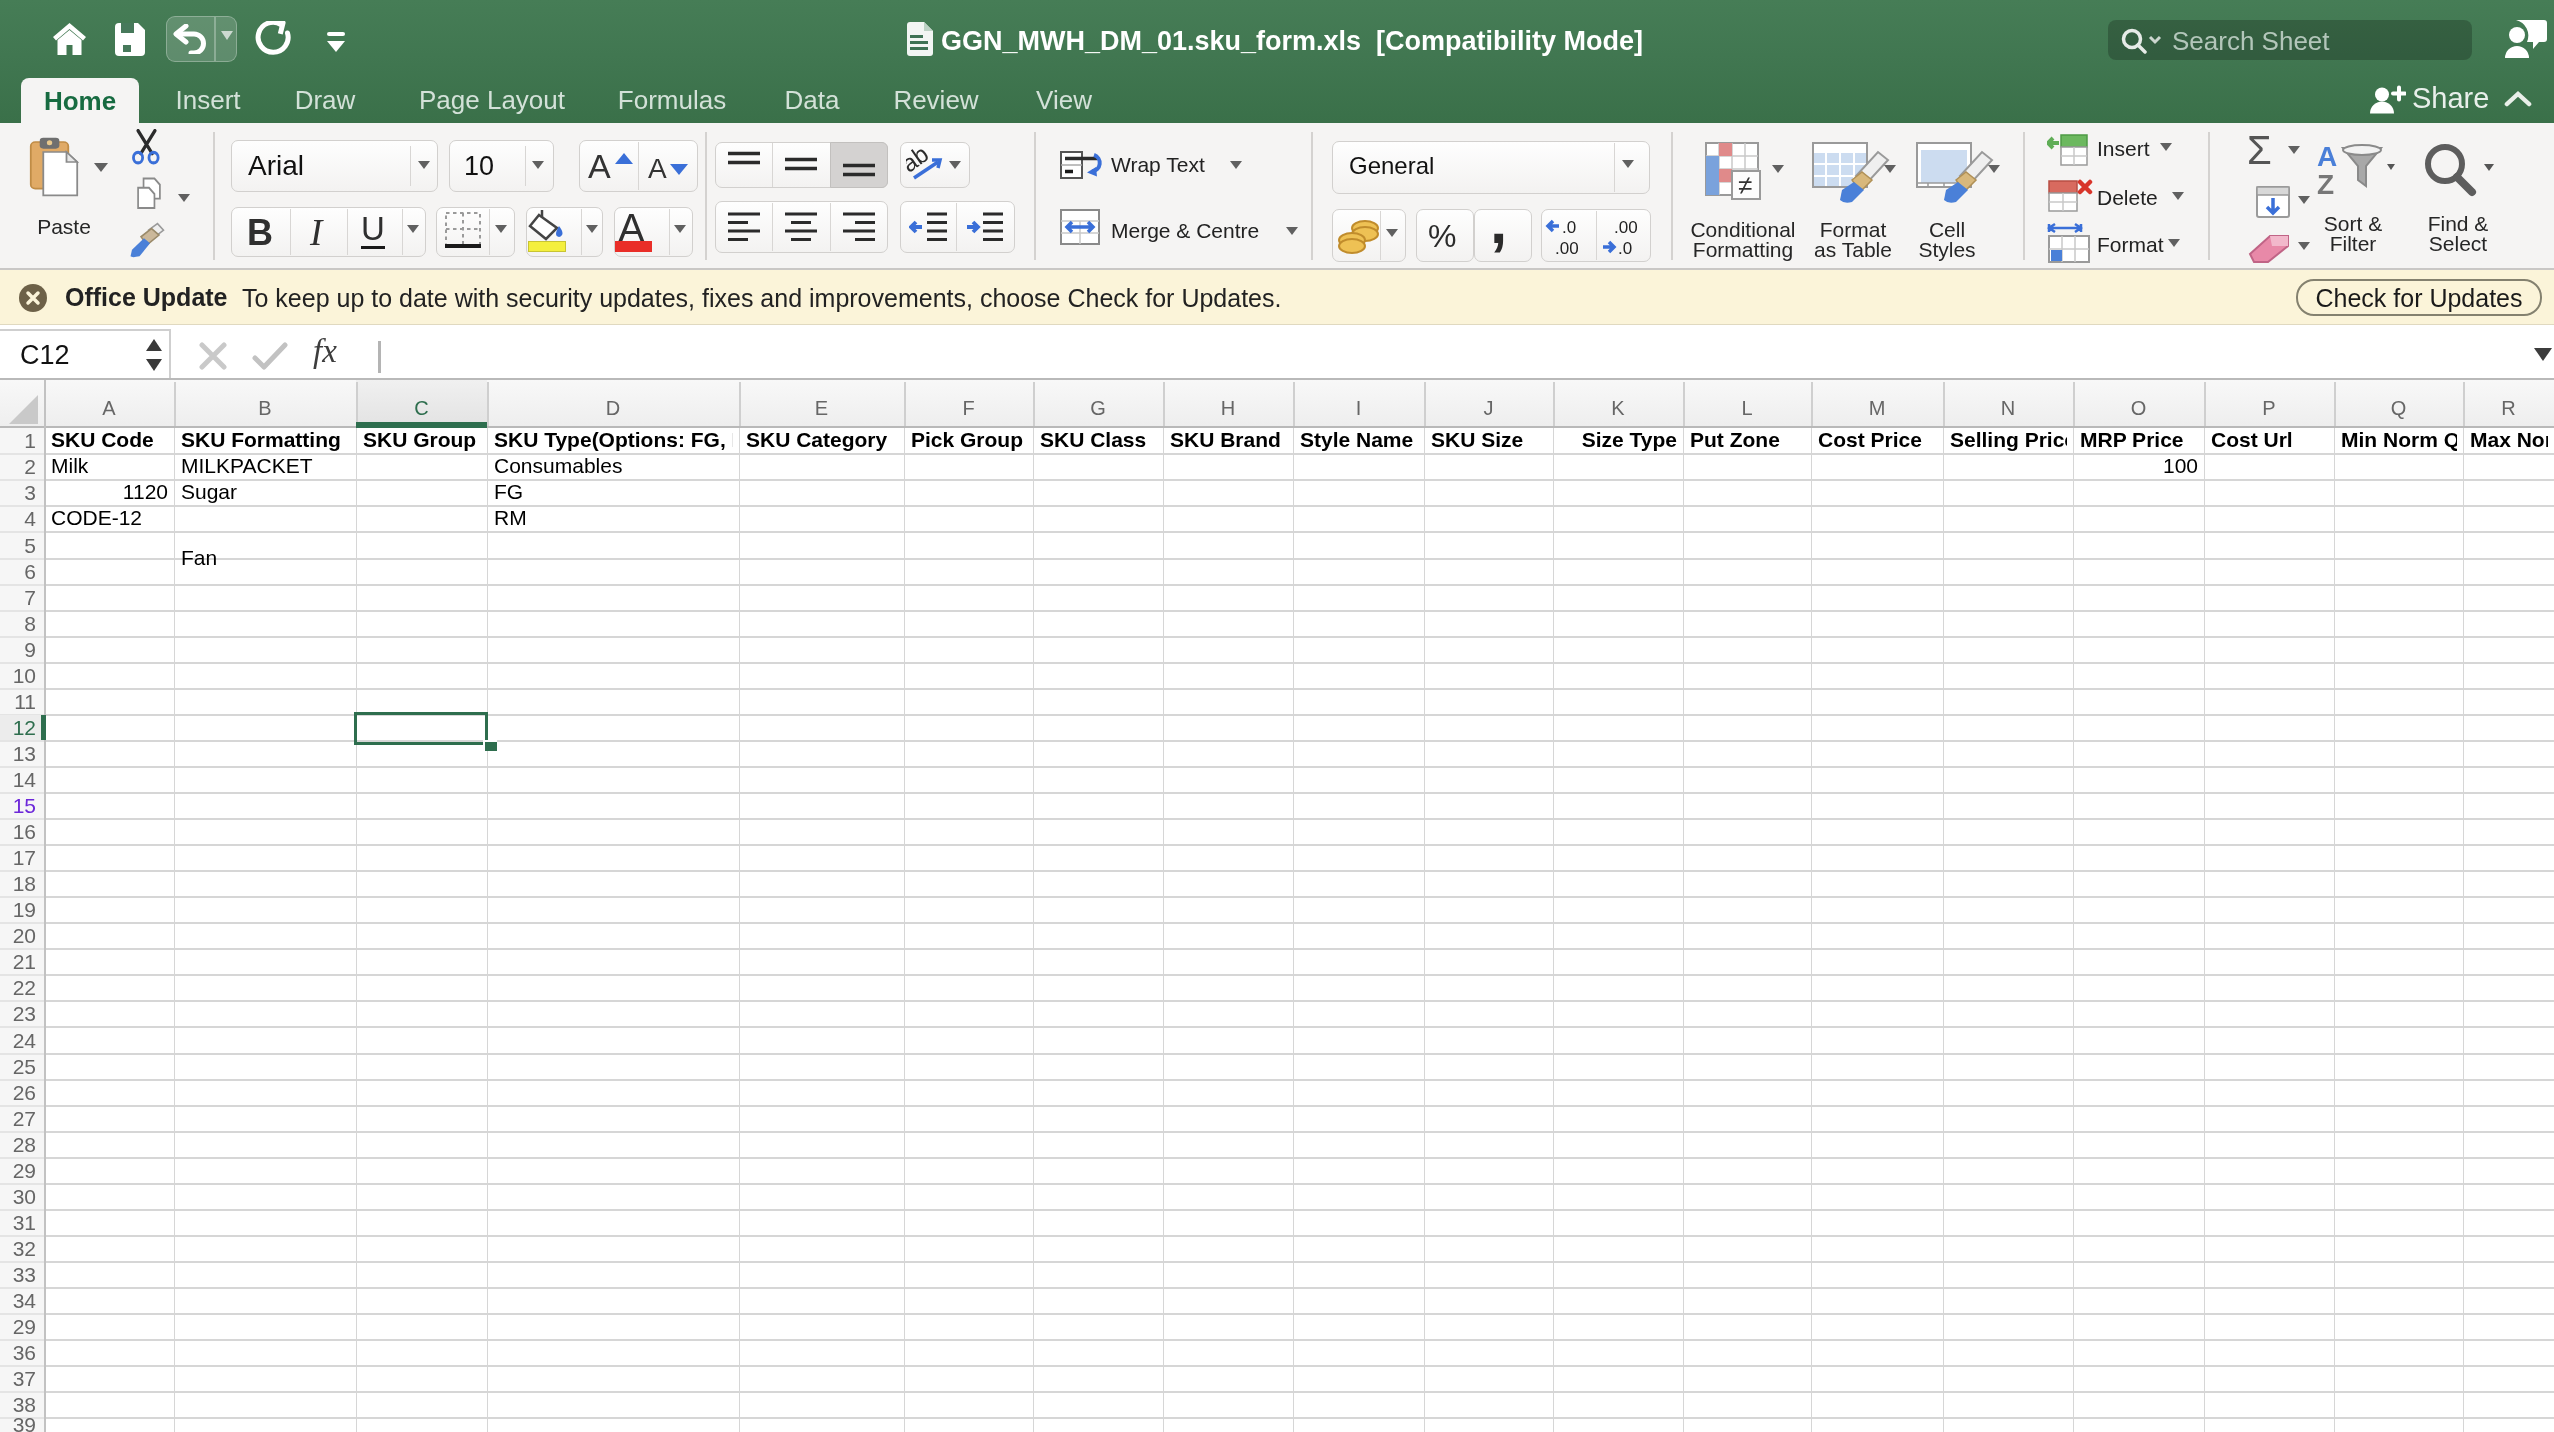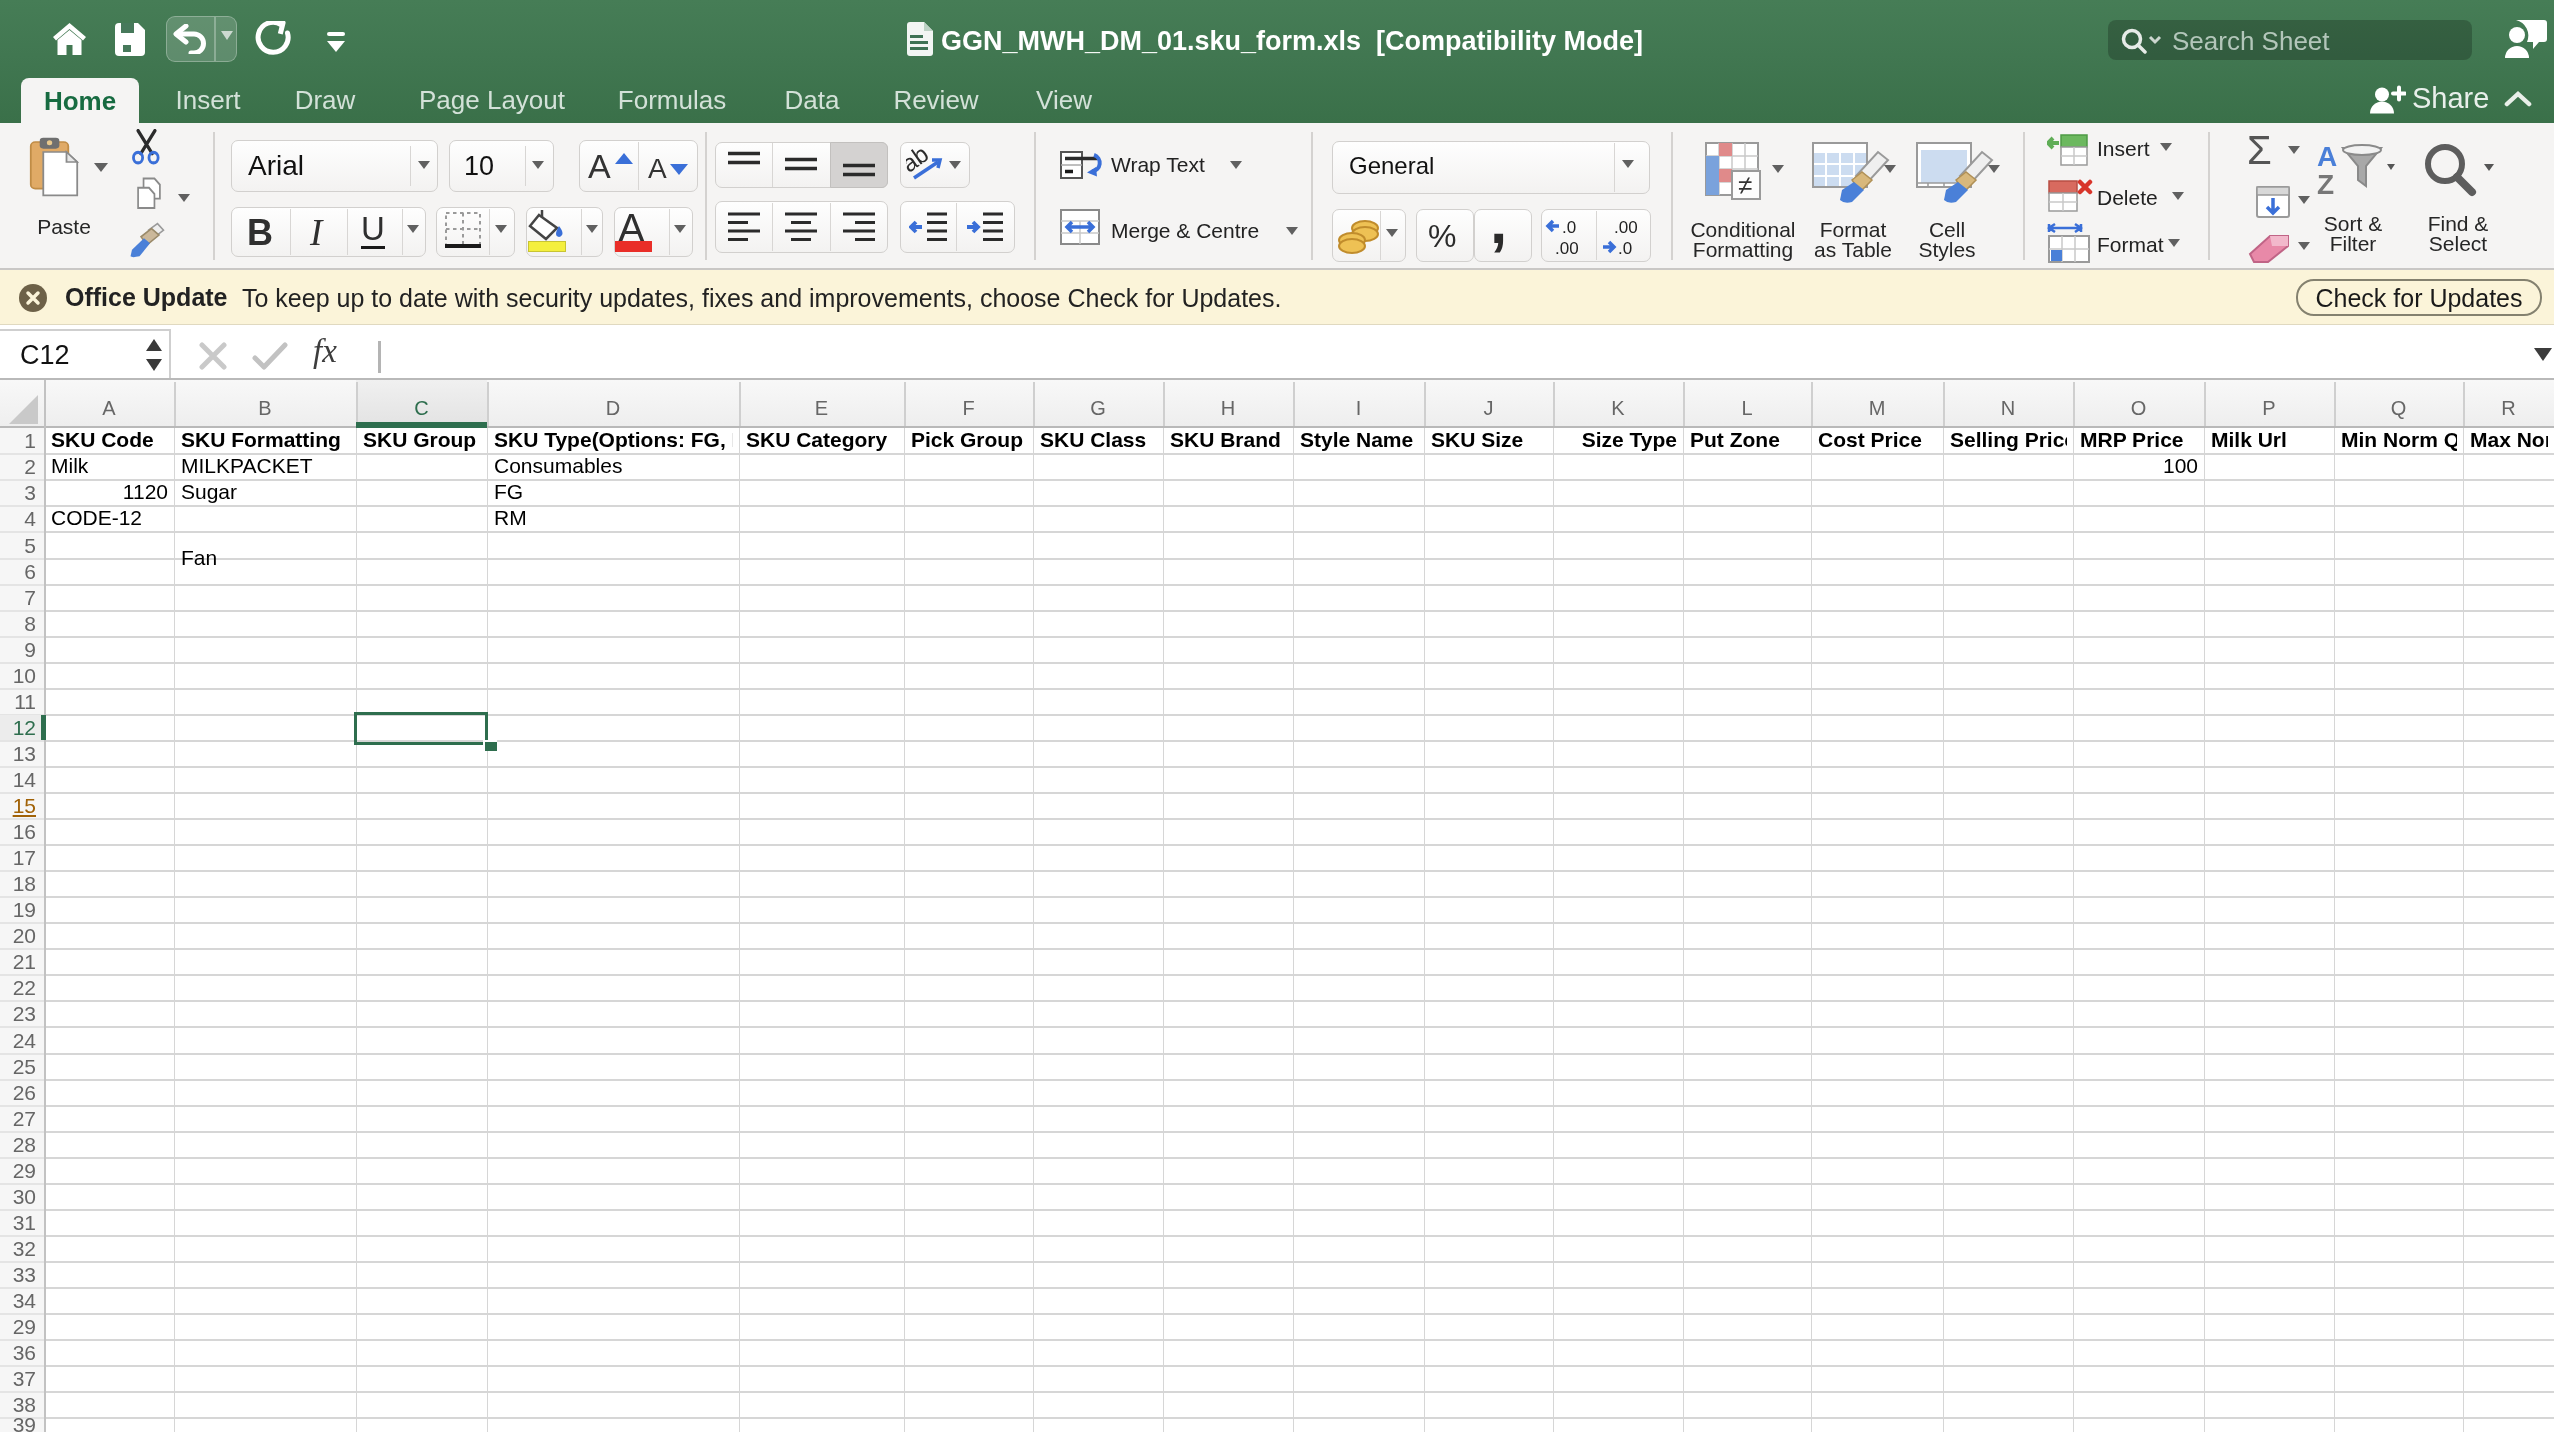--- a/index.html
+++ b/index.html
@@ -434,21 +434,21 @@
 <div class="abs" style="left:0;top:740px;width:44px;height:2px;background:#e4e4e4;"></div>
 <div class="abs" style="left:0;top:715px;width:36px;height:26px;text-align:right;font-size:21px;line-height:26px;color:#2E6E4E;">12</div>
 <div class="abs" style="left:46px;top:766px;width:2508px;height:2px;background:#d6d6d6;"></div>
 <div class="abs" style="left:0;top:766px;width:44px;height:2px;background:#e4e4e4;"></div>
 <div class="abs" style="left:0;top:741px;width:36px;height:26px;text-align:right;font-size:21px;line-height:26px;color:#666666;">13</div>
 <div class="abs" style="left:46px;top:792px;width:2508px;height:2px;background:#d6d6d6;"></div>
 <div class="abs" style="left:0;top:792px;width:44px;height:2px;background:#e4e4e4;"></div>
 <div class="abs" style="left:0;top:767px;width:36px;height:26px;text-align:right;font-size:21px;line-height:26px;color:#666666;">14</div>
 <div class="abs" style="left:46px;top:818px;width:2508px;height:2px;background:#d6d6d6;"></div>
 <div class="abs" style="left:0;top:818px;width:44px;height:2px;background:#e4e4e4;"></div>
-<div class="abs" style="left:0;top:793px;width:36px;height:26px;text-align:right;font-size:21px;line-height:26px;color:#a16207;text-decoration:underline;">15</div>
+<div class="abs" style="left:0;top:793px;width:36px;height:26px;text-align:right;font-size:21px;line-height:26px;color:#6d28d9;">15</div>
 <div class="abs" style="left:46px;top:844px;width:2508px;height:2px;background:#d6d6d6;"></div>
 <div class="abs" style="left:0;top:844px;width:44px;height:2px;background:#e4e4e4;"></div>
 <div class="abs" style="left:0;top:819px;width:36px;height:26px;text-align:right;font-size:21px;line-height:26px;color:#666666;">16</div>
 <div class="abs" style="left:46px;top:870px;width:2508px;height:2px;background:#d6d6d6;"></div>
 <div class="abs" style="left:0;top:870px;width:44px;height:2px;background:#e4e4e4;"></div>
 <div class="abs" style="left:0;top:845px;width:36px;height:26px;text-align:right;font-size:21px;line-height:26px;color:#666666;">17</div>
 <div class="abs" style="left:46px;top:896px;width:2508px;height:2px;background:#d6d6d6;"></div>
 <div class="abs" style="left:0;top:896px;width:44px;height:2px;background:#e4e4e4;"></div>
 <div class="abs" style="left:0;top:871px;width:36px;height:26px;text-align:right;font-size:21px;line-height:26px;color:#666666;">18</div>
 <div class="abs" style="left:46px;top:922px;width:2508px;height:2px;background:#d6d6d6;"></div>
@@ -541,21 +541,21 @@
 <div class="cell" style="left:911px;top:428px;width:116px;height:24px;line-height:24px;font-weight:bold;">Pick Group</div>
 <div class="cell" style="left:1040px;top:428px;width:117px;height:24px;line-height:24px;font-weight:bold;">SKU Class</div>
 <div class="cell" style="left:1170px;top:428px;width:117px;height:24px;line-height:24px;font-weight:bold;">SKU Brand</div>
 <div class="cell" style="left:1300px;top:428px;width:118px;height:24px;line-height:24px;font-weight:bold;">Style Name</div>
 <div class="cell" style="left:1431px;top:428px;width:116px;height:24px;line-height:24px;font-weight:bold;">SKU Size</div>
 <div class="cell" style="left:1560px;top:428px;width:117px;height:24px;line-height:24px;font-weight:bold;text-align:right;">Size Type</div>
 <div class="cell" style="left:1690px;top:428px;width:115px;height:24px;line-height:24px;font-weight:bold;">Put Zone</div>
 <div class="cell" style="left:1818px;top:428px;width:119px;height:24px;line-height:24px;font-weight:bold;">Cost Price</div>
 <div class="cell" style="left:1950px;top:428px;width:117px;height:24px;line-height:24px;font-weight:bold;">Selling Price</div>
 <div class="cell" style="left:2080px;top:428px;width:118px;height:24px;line-height:24px;font-weight:bold;">MRP Price</div>
-<div class="cell" style="left:2211px;top:428px;width:117px;height:24px;line-height:24px;font-weight:bold;">Milk Url</div>
+<div class="cell" style="left:2211px;top:428px;width:117px;height:24px;line-height:24px;font-weight:bold;">Cost Url</div>
 <div class="cell" style="left:2341px;top:428px;width:116px;height:24px;line-height:24px;font-weight:bold;">Min Norm Quantity</div>
 <div class="cell" style="left:2470px;top:428px;width:78px;height:24px;line-height:24px;font-weight:bold;">Max Norm Quantity</div>
 <div class="cell" style="left:51px;top:454px;width:117px;height:24px;line-height:24px;">Milk</div>
 <div class="cell" style="left:181px;top:454px;width:169px;height:24px;line-height:24px;">MILKPACKET</div>
 <div class="cell" style="left:494px;top:454px;width:239px;height:24px;line-height:24px;">Consumables</div>
 <div class="cell" style="left:2080px;top:454px;width:118px;height:24px;line-height:24px;text-align:right;">100</div>
 <div class="cell" style="left:51px;top:480px;width:117px;height:24px;line-height:24px;text-align:right;">1120</div>
 <div class="cell" style="left:181px;top:480px;width:169px;height:24px;line-height:24px;">Sugar</div>
 <div class="cell" style="left:494px;top:480px;width:239px;height:24px;line-height:24px;">FG</div>
 <div class="cell" style="left:51px;top:506px;width:117px;height:24px;line-height:24px;">CODE-12</div>

